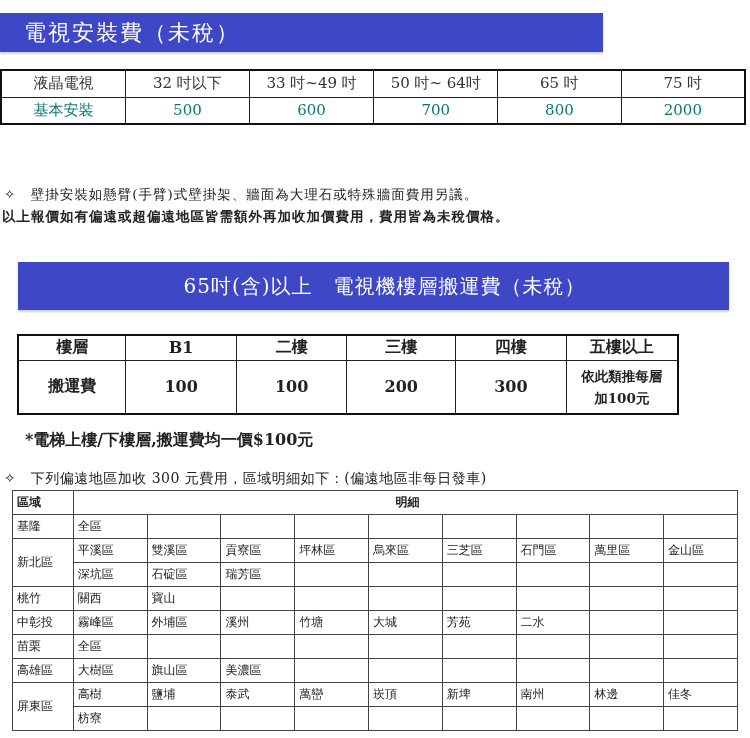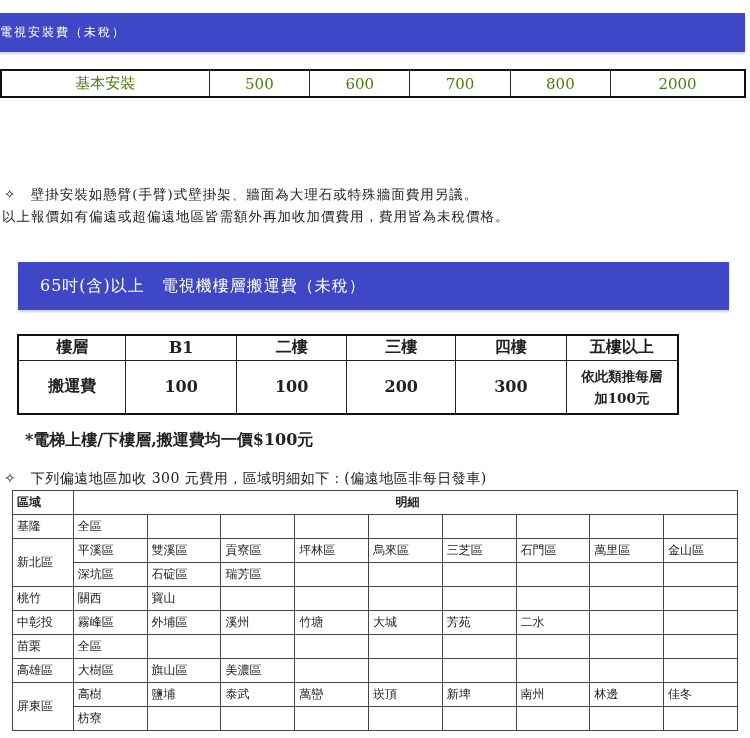--- a/index.html
+++ b/index.html
@@ -4,37 +4,37 @@
 <style>
   * { box-sizing: border-box; margin: 0; padding: 0; }
   html, body { width: 750px; height: 738px; background: #ffffff; overflow: hidden; }
   body { position: relative; font-family: "DejaVu Serif", "Liberation Serif", serif; color: #1a1a1a; }
 
   .banner {
     position: absolute; background: #3e47c6; color: #ffffff;
     display: flex; align-items: center;
     box-shadow: 0 2px 2px rgba(120,120,180,0.35);
   }
-  .banner1 { left: 0; top: 13px; width: 745px; height: 39px; font-size: 12px; letter-spacing: 2px; }
-  .banner2 { left: 18px; top: 262px; width: 711px; height: 48px; padding-left: 22px; font-size: 16px; letter-spacing: 1px; }
+  .banner1 { left: 0; top: 13px; width: 603px; height: 39px; padding-left: 24px; font-size: 22px; letter-spacing: 2px; }
+  .banner2 { left: 18px; top: 262px; width: 711px; height: 48px; padding-left: 22px; font-size: 20px; letter-spacing: 1px; justify-content: center; }
 
   table { border-collapse: collapse; position: absolute; }
   td { text-align: center; vertical-align: middle; }
 
   
   .t-install { left: 0; top: 69px; width: 746px; border: 2px solid #111; }
   .t-install td { border: 1.5px solid #222; font-size: 15px; color: #333; }
   .t-install tr.r1 td { height: 27px; }
-  .t-install tr.r2 td { height: 27px; font-size: 15px; color: #4d7c0f; }
+  .t-install tr.r2 td { height: 27px; font-size: 15px; color: #0f766e; }
   .t-install tr.r3 td { height: 58px; font-size: 15px; }
   .t-install td.label-small { font-size: 11.5px; line-height: 16px; color: #333; }
 
   .note { position: absolute; font-size: 13.5px; color: #222; white-space: nowrap; letter-spacing: 1px; }
   .note1 { left: 4px; top: 186px; }
-  .note2 { left: 2px; top: 208px; }
+  .note2 { left: 2px; top: 208px; font-weight: bold; }
 
   
   .t-floor { left: 17px; top: 334px; width: 662px; border: 2px solid #111; }
   .t-floor td { border: 1.5px solid #222; font-size: 16px; font-weight: bold; color: #222; }
   .t-floor tr.r1 td { height: 25px; }
   .t-floor tr.r2 td { height: 54px; }
   .t-floor td.small { font-size: 13.5px; line-height: 22px; }
 
   .elevator { position: absolute; left: 25px; top: 430px; font-size: 16px; font-weight: bold; color: #222; white-space: nowrap; }
   .remote-note { position: absolute; left: 4px; top: 470px; font-size: 14px; color: #222; white-space: nowrap; letter-spacing: 0.5px; }
@@ -50,20 +50,28 @@
 </style>
 </head>
 <body>
 
 <div class="banner banner1">
   <span>電視安裝費（未稅）</span>
 </div>
 
 <table class="t-install">
   <tbody>
+      <tr class="r1">
+    <td style="width:125px">液晶電視</td>
+    <td style="width:124px">32 吋以下</td>
+    <td style="width:125px">33 吋~49 吋</td>
+    <td style="width:124px">50 吋~ 64吋</td>
+    <td style="width:124px">65 吋</td>
+    <td style="width:124px">75 吋</td>
+  </tr>
   <tr class="r2">
     <td>基本安裝</td>
     <td>500</td>
     <td>600</td>
     <td>700</td>
     <td>800</td>
     <td>2000</td>
   </tr>
 </tbody>
   </table>

